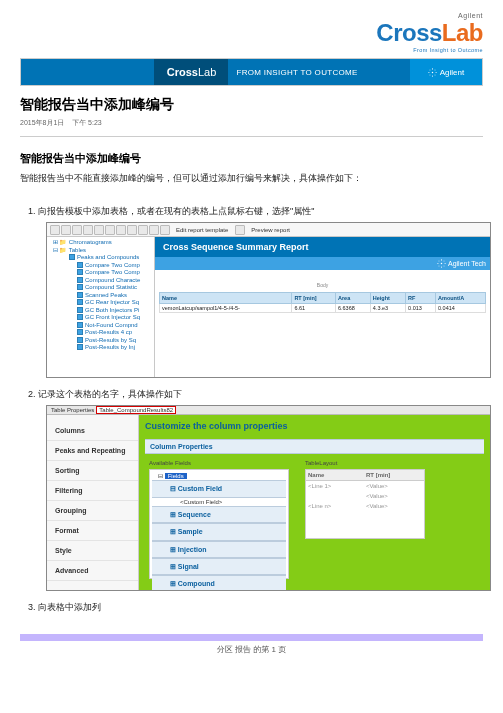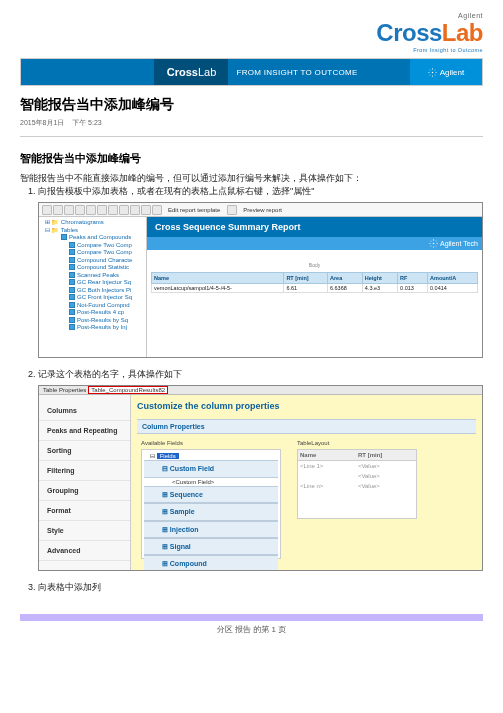--- a/index.html
+++ b/index.html
@@ -25,27 +25,27 @@
   .banner .seg3 { flex: 1.3; background: #0073b5; color: #fff; display: flex; align-items: center; padding-left: 8px; font-size: 8px; letter-spacing: 0.3px; }
   .banner .seg4 { width: 72px; background: #0091da; color: #fff; display: flex; align-items: center; justify-content: center; gap: 3px; font-size: 8px; }
   .spark { width: 9px; height: 9px; display: inline-block; }
   .spark svg { width: 100%; height: 100%; }
   
   
   h1 { font-size: 14px; font-weight: bold; color: #000; margin-bottom: 4px; }
   .dateline { font-size: 7px; color: #666; border-bottom: 1px solid #ccc; padding-bottom: 8px; margin-bottom: 14px; }
   
   h2 { font-size: 11px; font-weight: bold; color: #000; margin-bottom: 6px; }
-  .intro { font-size: 9px; color: #222; margin-bottom: 0; }
+  .intro { font-size: 9px; color: #222; margin-bottom: 20px; }
   
   ol.steps { list-style: decimal; padding-left: 18px; font-size: 9px; color: #222; }
   ol.steps > li { margin-bottom: 6px; }
   
   
-  .sshot { border: 1px solid #888; background: #f2f2f2; margin: 4px 0 10px 0; width: 100%; overflow: hidden; font-size: 6px; }
+  .sshot { border: 1px solid #888; background: #f2f2f2; margin: 4px 0 10px 8px; width: 100%; overflow: hidden; font-size: 6px; }
   
   
   .ss1 { height: 156px; display: flex; flex-direction: column; }
   .ss1 .toolbar { height: 14px; background: #f7f7f7; border-bottom: 1px solid #c8c8c8; display: flex; align-items: center; gap: 1px; padding: 0 3px; }
   .ss1 .tool-ic { width: 10px; height: 10px; background: #e9e9e9; border: 1px solid #bbb; border-radius: 1px; }
   .ss1 .toolbar-label { margin-left: 5px; font-size: 6px; color: #333; }
   .ss1 .body { flex: 1; display: flex; }
   .ss1 .tree { width: 108px; background: #fff; border-right: 1px solid #c8c8c8; padding: 2px; overflow: hidden; }
   .ss1 .tree .node { color: #116cb2; padding-left: 4px; line-height: 1.25; white-space: nowrap; }
   .ss1 .tree .node.sub { padding-left: 20px; }
@@ -61,21 +61,21 @@
   .ss1 .tbl td { padding: 1px 2px; border: 1px solid #ddd; }
   
   
   .ss2 { height: 186px; display: flex; flex-direction: column; }
   .ss2 .tabbar { height: 14px; background: #e8e8e8; border-bottom: 1px solid #bbb; display: flex; align-items: center; gap: 2px; padding-left: 4px; }
   .ss2 .tabbar .tb { font-size: 6px; color: #333; }
   .ss2 .tabbar .hl { border: 1.5px solid #d40000; padding: 0 2px; font-size: 6px; color: #333; background: #fff; }
   .ss2 .inner { flex: 1; display: flex; }
   .ss2 .side { width: 92px; background: #f7f7f7; border-right: 1px solid #ccc; padding-top: 6px; }
   .ss2 .side .it { padding: 6px 8px; font-size: 7px; font-weight: bold; color: #333; border-bottom: 1px solid #e4e4e4; }
-  .ss2 .main { flex: 1; background: #fef9c3; padding: 6px; }
+  .ss2 .main { flex: 1; background: #84cc16; padding: 6px; }
   .ss2 .main .h { font-size: 9px; font-weight: bold; color: #0a5f9e; margin-bottom: 8px; }
   .ss2 .main .sub { font-size: 7px; font-weight: bold; color: #0a5f9e; background: #e4eef7; padding: 3px 5px; border-top: 1px solid #bcd; border-bottom: 1px solid #bcd; }
   .ss2 .cols { display: flex; gap: 16px; padding: 6px 4px; }
   .ss2 .colh { font-size: 6px; color: #444; margin-bottom: 3px; }
   .ss2 .treebox { border: 1px solid #ccc; background: #fff; width: 140px; height: 110px; padding: 2px; font-size: 6px; color: #333; }
   .ss2 .treebox .row { padding-left: 6px; line-height: 1.35; }
   .ss2 .treebox .row.sub { padding-left: 18px; }
   .ss2 .treebox .row.sub2 { padding-left: 28px; }
   .ss2 .layoutbox { border: 1px solid #ccc; background: #fff; width: 120px; height: 70px; }
   .ss2 .layoutbox table { width: 100%; border-collapse: collapse; font-size: 6px; }

